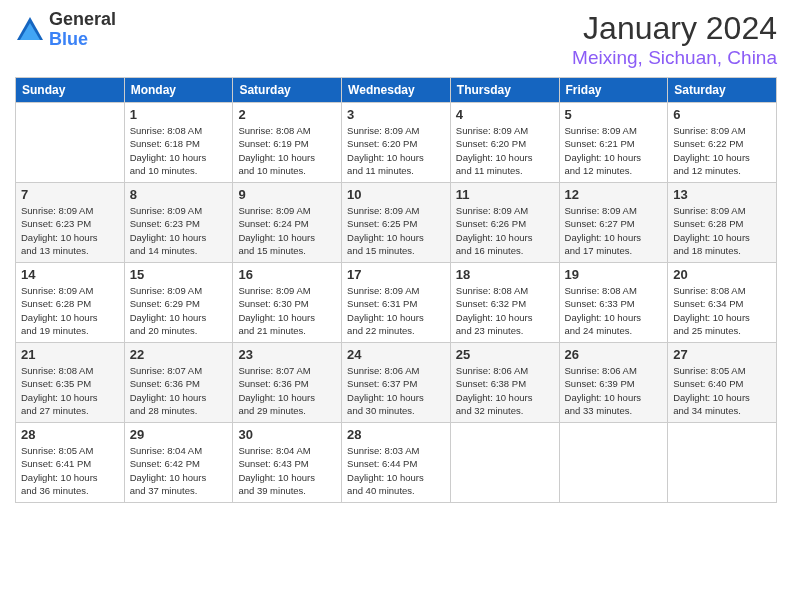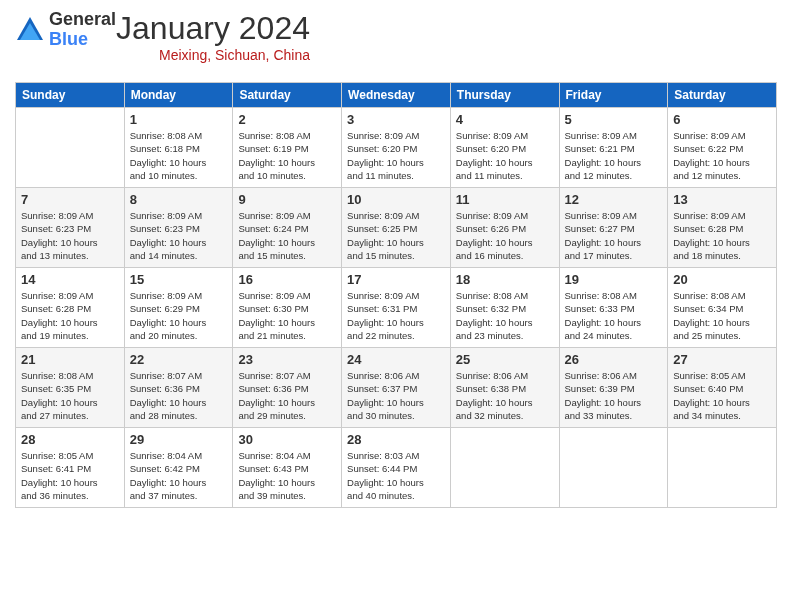--- a/index.html
+++ b/index.html
@@ -9,22 +9,23 @@
       width: 792px;
       height: 612px;
       overflow: hidden;
     }
     .container {
       width: 792px;
       padding: 10px 15px;
     }
     .header {
       display: flex;
+      justify-content: space-between;
       align-items: flex-start;
-      margin-bottom: 19px;
+      margin-bottom: 8px;
     }
     .logo {
       display: flex;
       align-items: center;
       gap: 4px;
     }
     .logo-text {
       display: flex;
       flex-direction: column;
       line-height: 1.1;
@@ -35,22 +36,22 @@
     }
     .title-block {
       text-align: right;
     }
     .month-title {
       font-size: 32px;
       font-weight: normal;
       color: #333;
     }
     .location {
-      font-size: 14px;
-      color: #b91c1c;
+      font-size: 19px;
+      color: #8b5cf6;
     }
     table {
       width: 100%;
       border-collapse: collapse;
       table-layout: fixed;
     }
     th {
       background-color: #1565c0;
       color: white;
       text-align: left;

